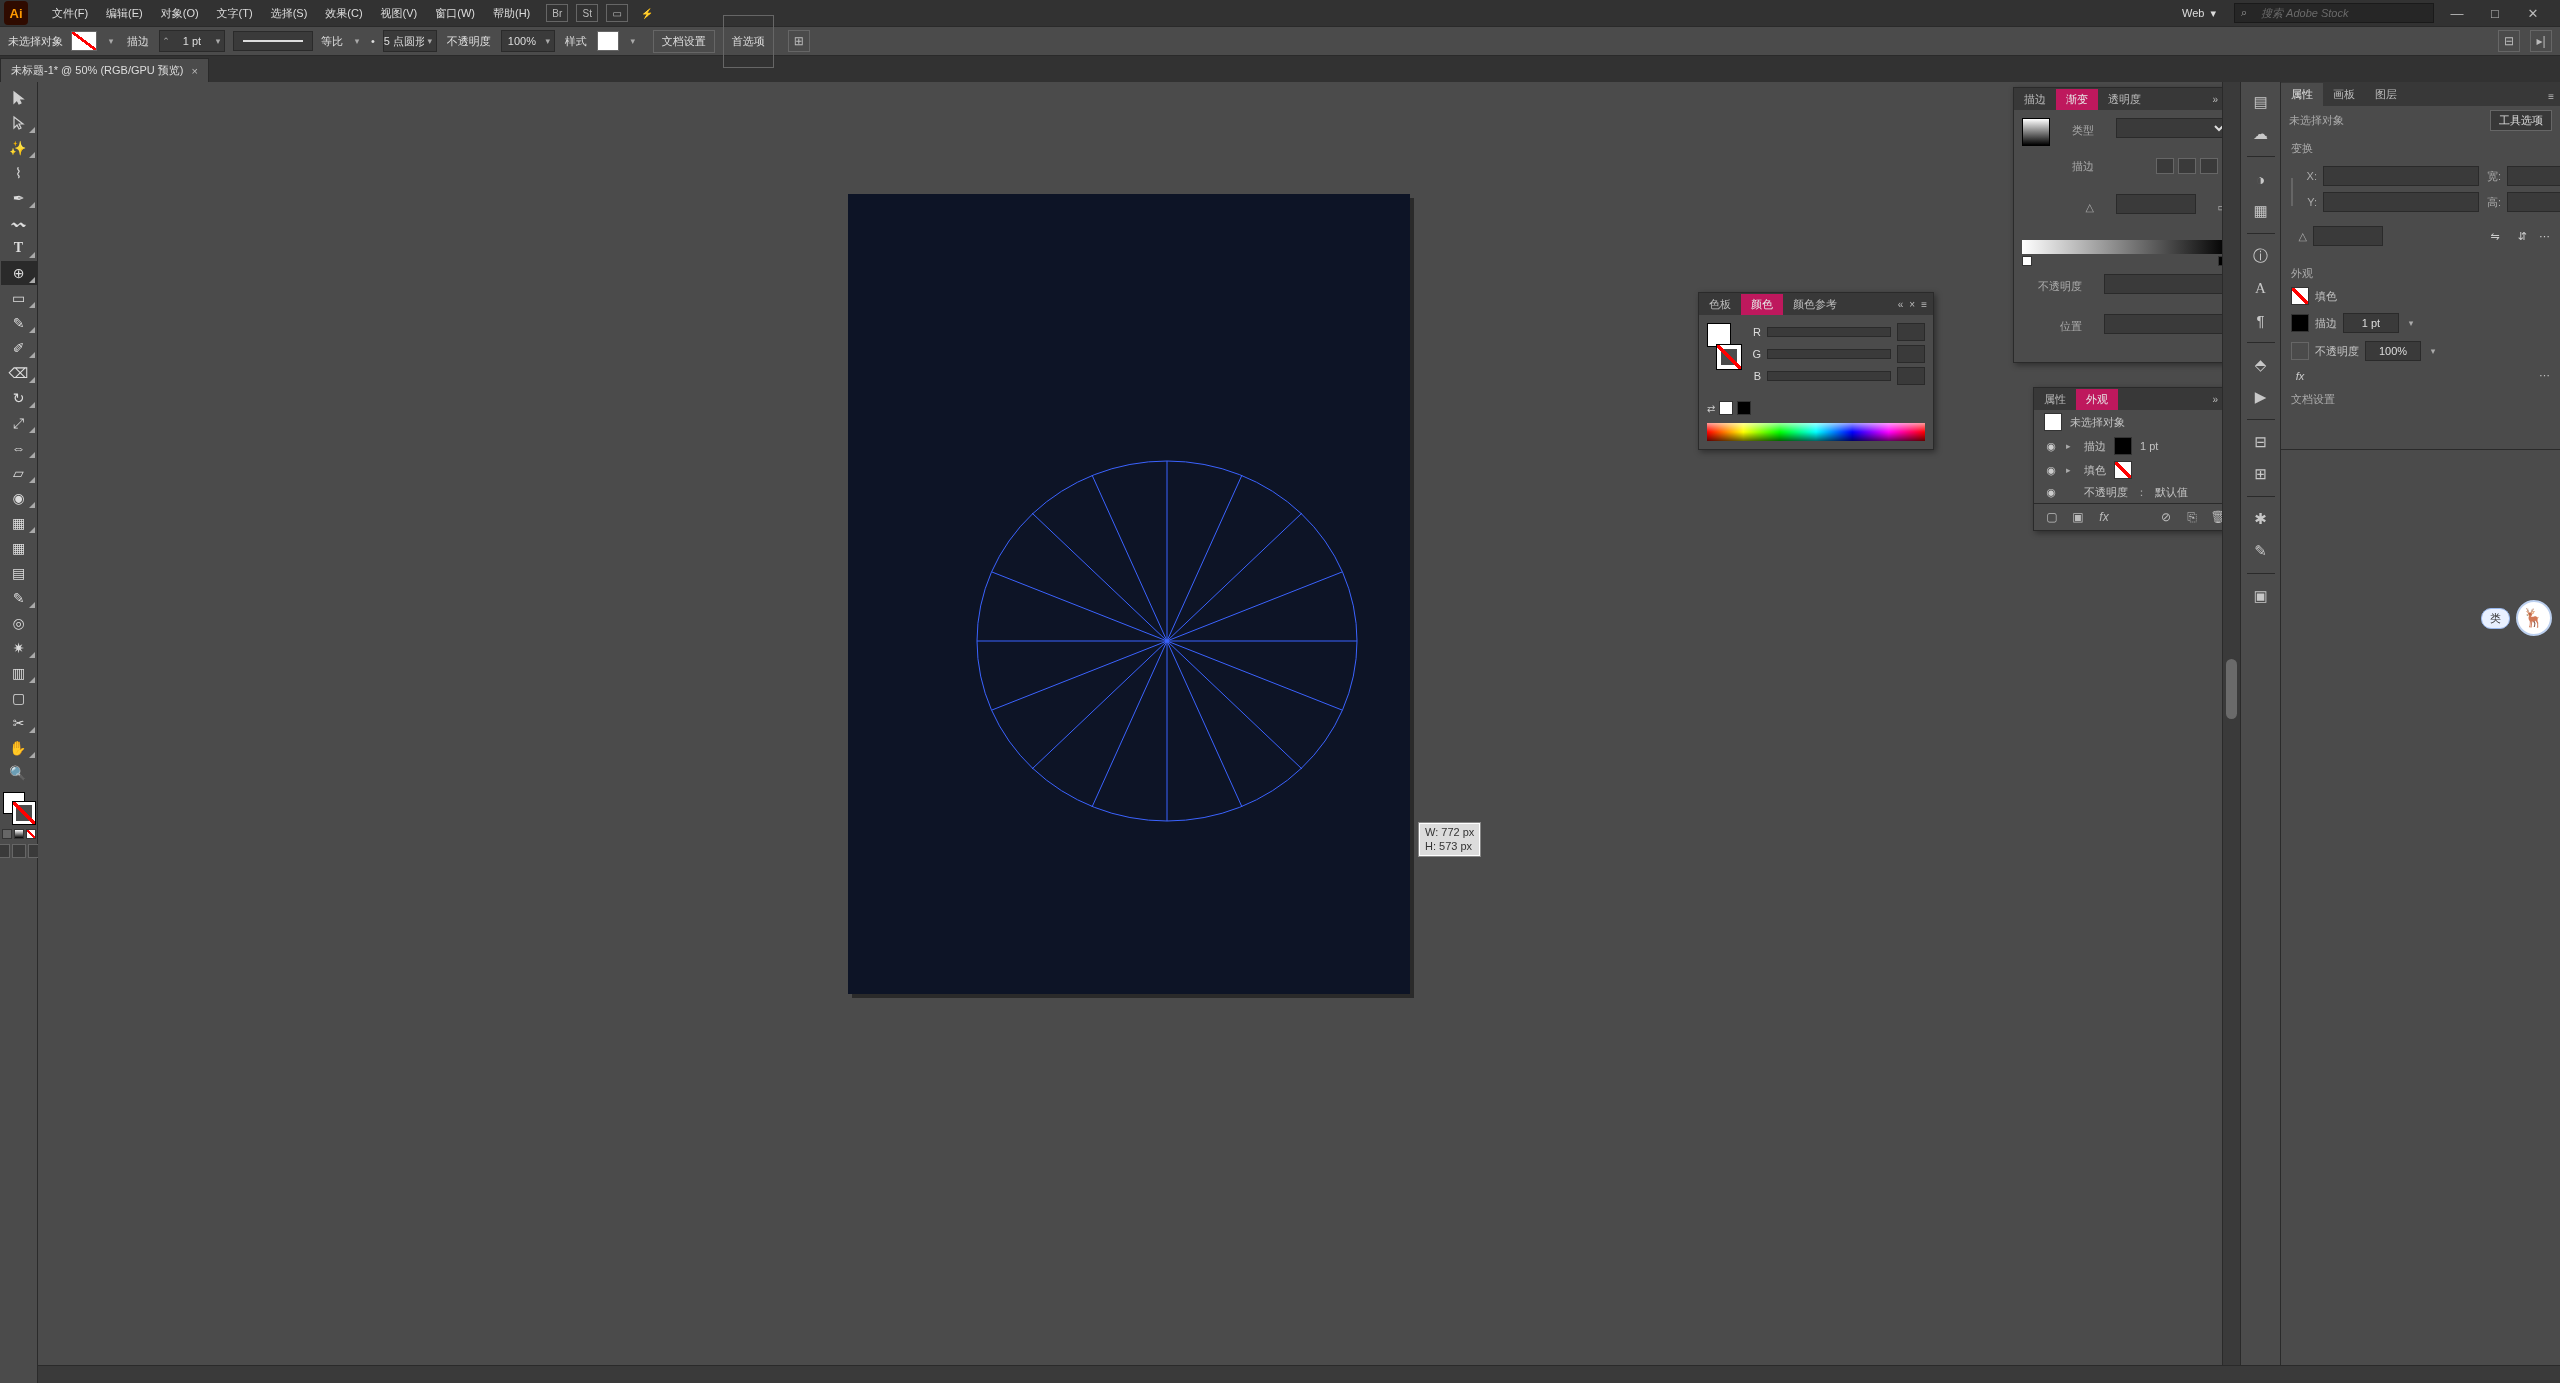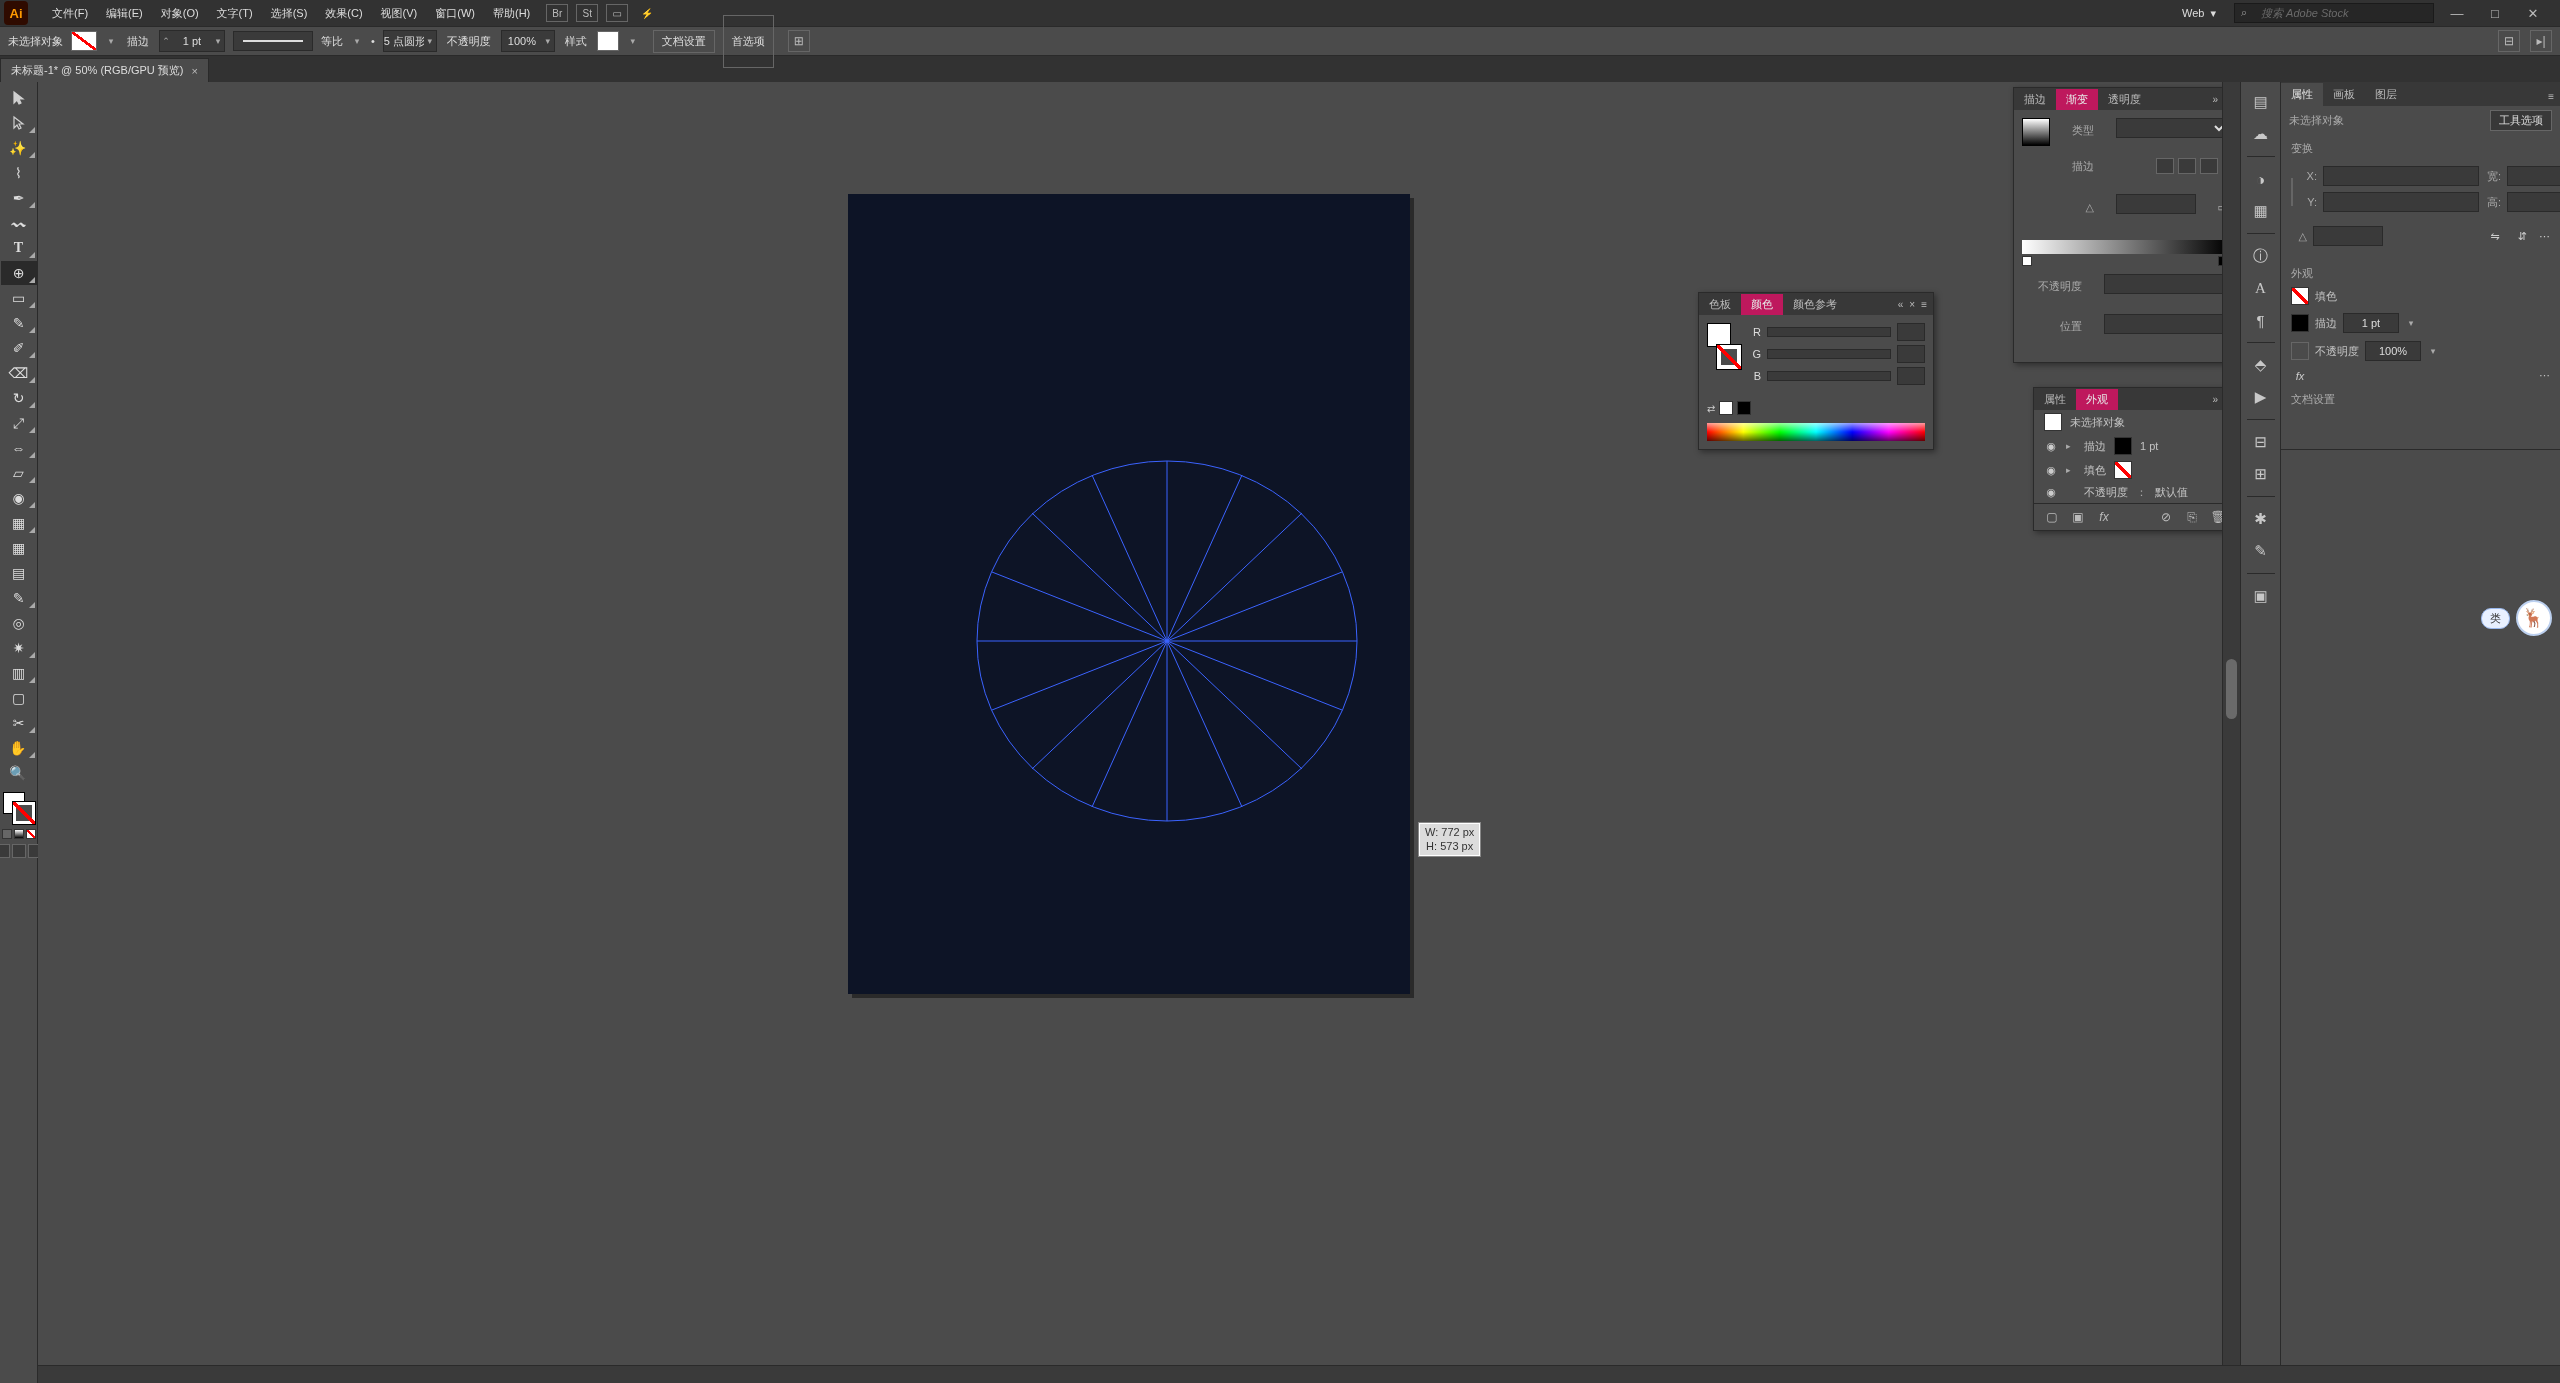--- a/index.html
+++ b/index.html
@@ -141,21 +141,20 @@
     background:linear-gradient(to top right, transparent 40%, red 40%, red 60%, transparent 60%);}
   .screen-mode{ display:flex; gap:2px; margin-top:4px;}
   .screen-mode .sm{ width:14px;height:14px; border:1px solid #666; background:#3a3a3a;}
 
   .canvas-area{
     flex:1; background:#4b4b4b; position:relative; overflow:hidden;
   }
   .artboard{
     position:absolute; left:700px; top:100px; width:1400px; height:1000px;
     background:#4b4b4b;
-    text-align:center;
   }
   .page {
     position:absolute; left:110px; top:12px; width:562px; height:800px;
     background:#0d1426;
     box-shadow: 4px 4px 0 #2a2a2a;
   }
   .polar-wheel{
     position:absolute; left:126px; top:265px; width:386px; height:364px;
   }
   .measure-tip{

